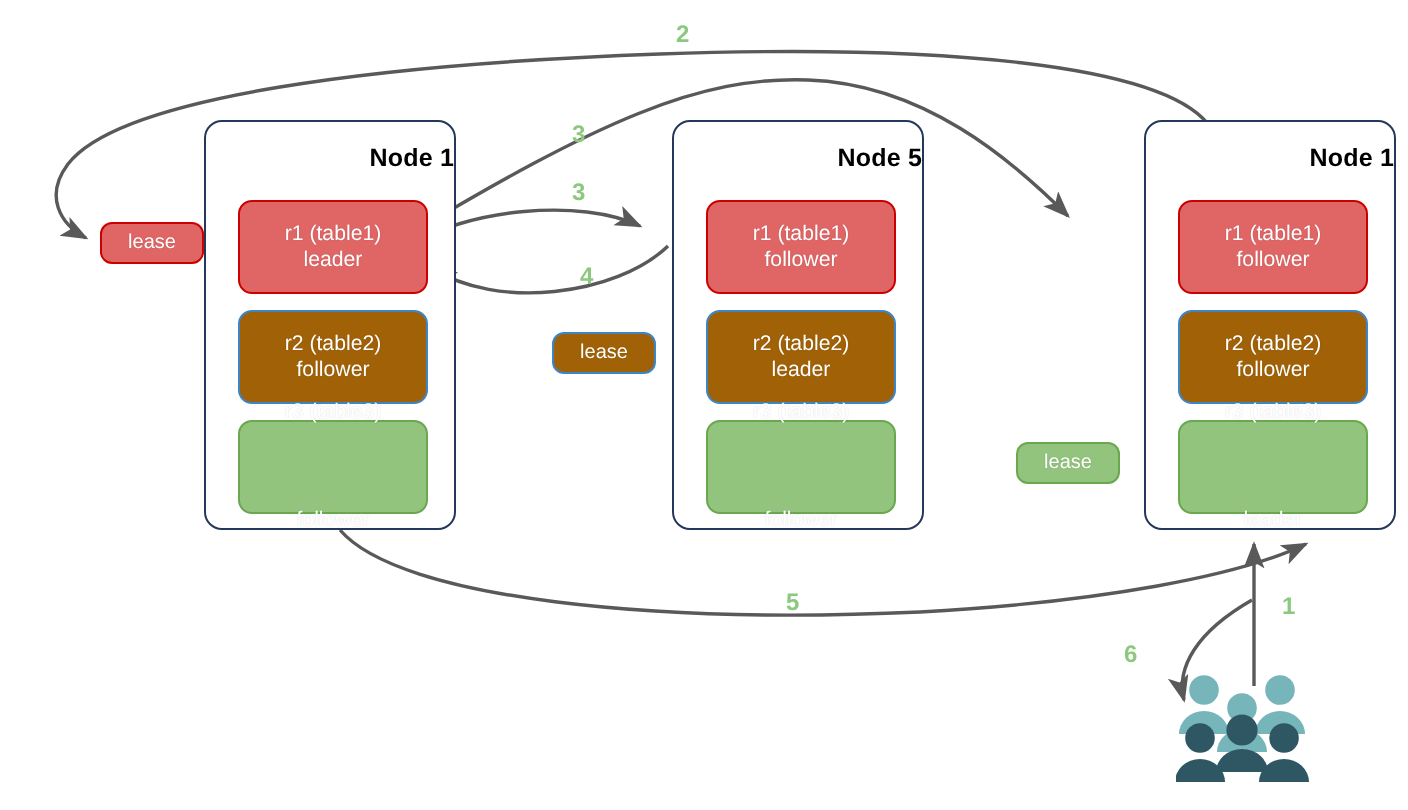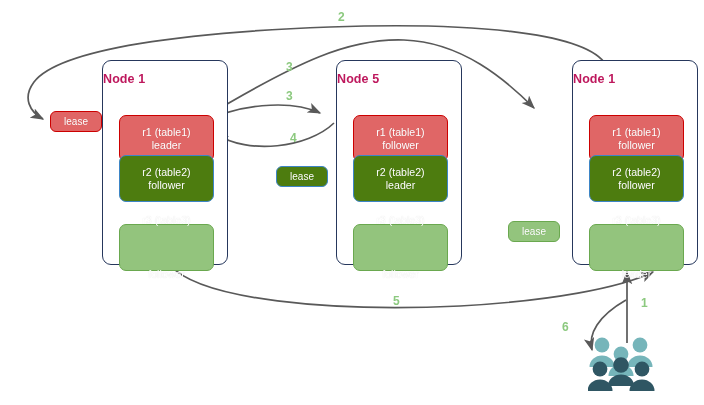--- a/index.html
+++ b/index.html
@@ -32,24 +32,24 @@
     position: absolute;
     box-sizing: border-box;
     border: 1.6px solid #26375c;
     border-radius: 9px;
     background: #ffffff;
     width: 126px;
     height: 205px;
     z-index: 3;
   }
   .node-title {
-    text-align: left;
+    text-align: right;
     font-size: 12.5px;
     font-weight: bold;
-    color: #be185d;
+    color: #000000;
     margin-top: 11px;
     letter-spacing: .1px;
   }
   #node1 { left: 102px; top: 60px; }
   #node2 { left: 336px; top: 60px; }
   #node3 { left: 572px; top: 60px; }
 
   
   .replica {
     position: absolute;
@@ -62,26 +62,26 @@
     flex-direction: column;
     align-items: center;
     justify-content: center;
     color: #ffffff;
     font-size: 10.6px;
     line-height: 13px;
     text-align: center;
     text-shadow: 0 0 1px rgba(0,0,0,.14);
   }
   .replica .ln { display: block; }
-  .r-slot0 { top: 54px; }
+  .r-slot0 { top: 39px; }
   .r-slot1 { top: 94px; }
-  .r-slot2 { top: 163px; gap: 41px; }
+  .r-slot2 { top: 149px; gap: 41px; }
 
   .c-red   { background: #e06666; border: 1.6px solid #cc0000; }
-  .c-blue  { background: #4d7c0f; border: 1.6px solid #3d85c6; }
+  .c-blue  { background: #a16207; border: 1.6px solid #3d85c6; }
   .c-green { background: #93c47d; border: 1.6px solid #6aa84f; }
 
   
   .lease {
     position: absolute;
     box-sizing: border-box;
     border-radius: 6px;
     color: #ffffff;
     font-size: 10px;
     display: flex;

